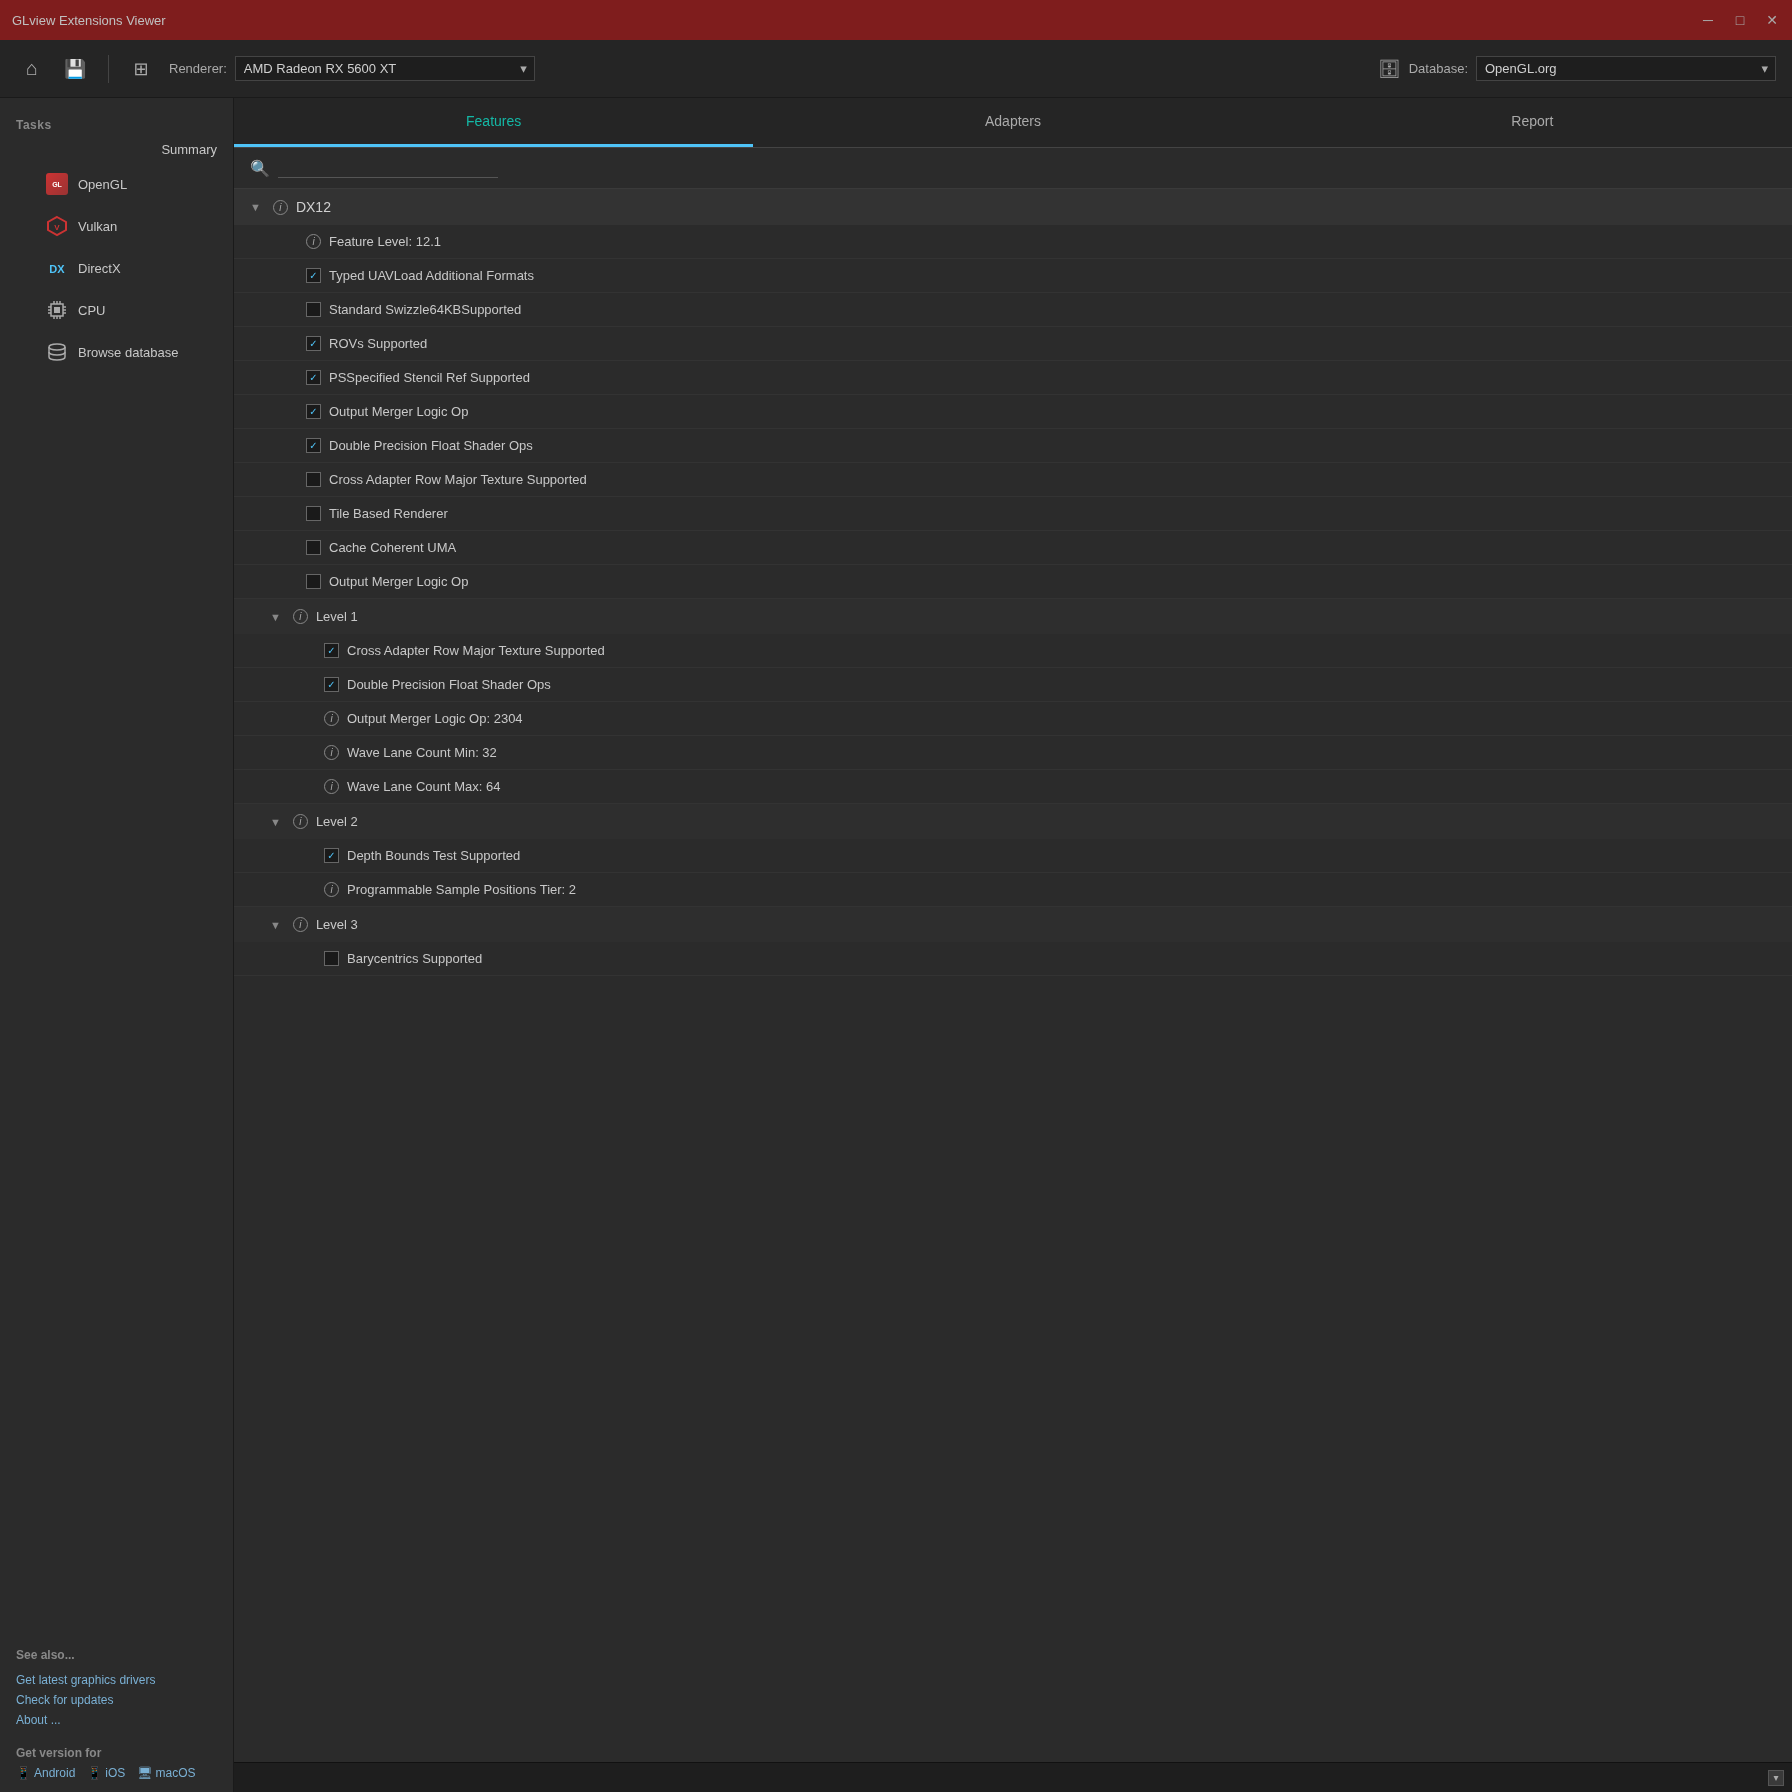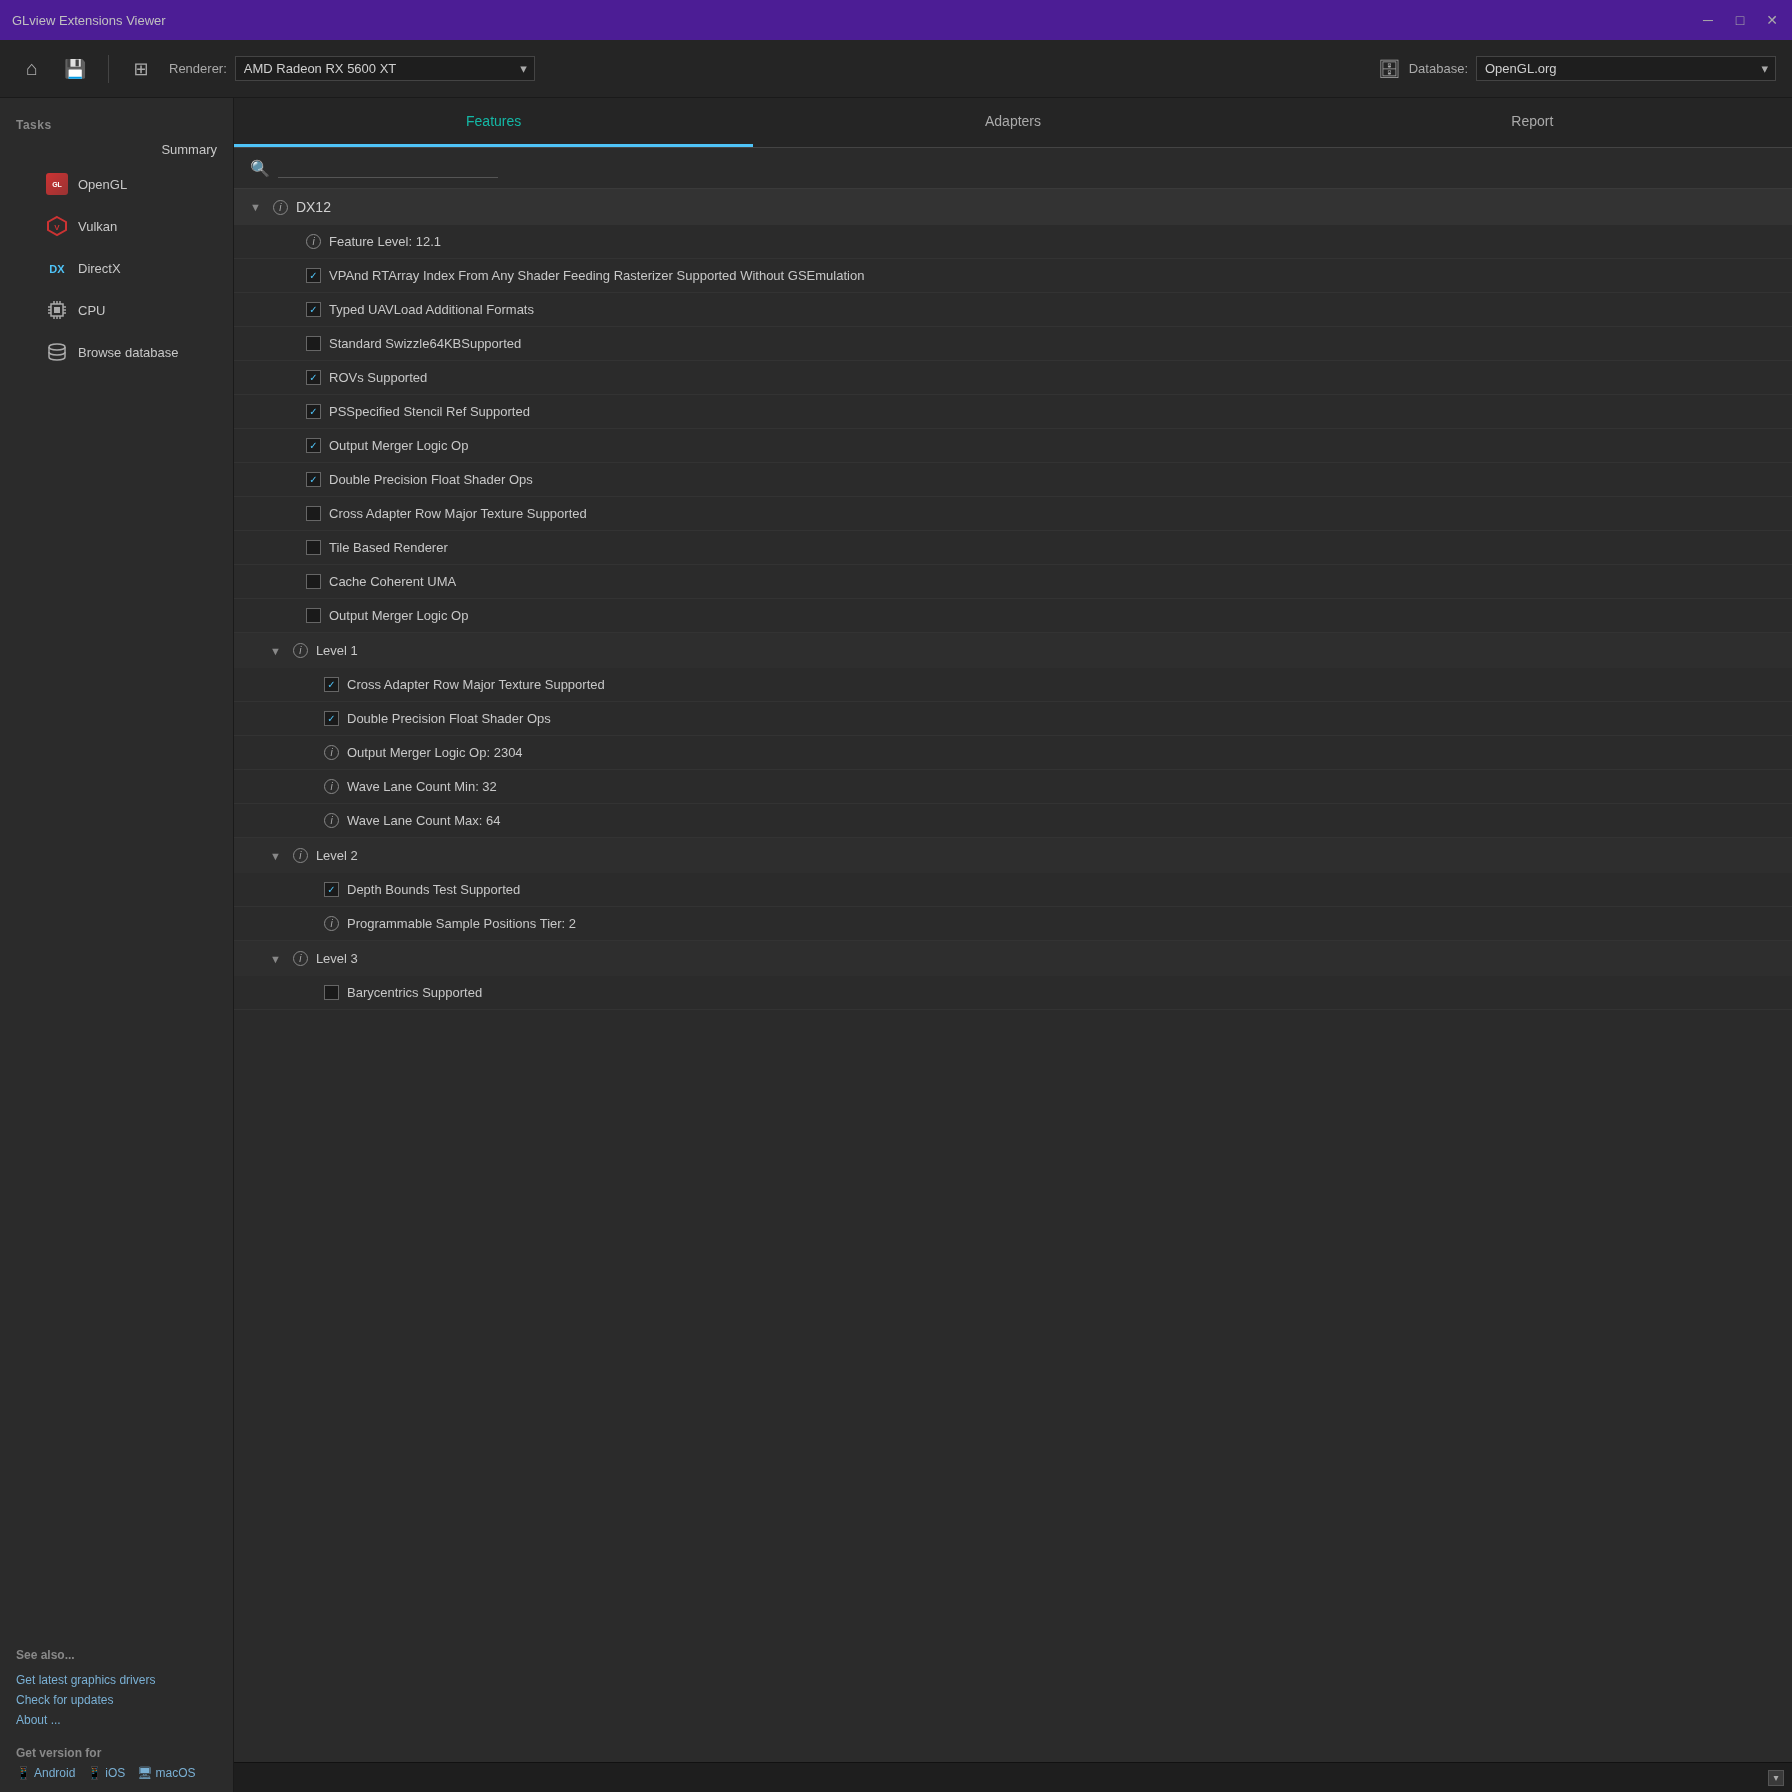--- a/index.html
+++ b/index.html
@@ -6,21 +6,21 @@
     body {
       background: #2b2b2b;
       color: #d0d0d0;
       font-family: 'Segoe UI', Arial, sans-serif;
       font-size: 13px;
       width: 1792px;
       height: 1792px;
       overflow: hidden;
     }
     .title-bar {
-      background: #4c1d95;
+      background: #7f1d1d;
       height: 40px;
       display: flex;
       align-items: center;
       padding: 0 12px;
       color: #c0c0c0;
       font-size: 13px;
       justify-content: space-between;
     }
     .title-bar-left {
       display: flex;
@@ -525,24 +525,20 @@
         <span class="arrow">▼</span>
         <span class="info-circle"></span>
         <span>DX12</span>
       </div>
 
       <div class="feature-item">
         <span class="info-circle"></span>
         <span>Feature Level: 12.1</span>
       </div>
 
-      <div class="feature-item">
-        <span class="cb-checked yes"></span>
-        <span>VPAnd RTArray Index From Any Shader Feeding Rasterizer Supported Without GSEmulation</span>
-      </div>
 
       <div class="feature-item">
         <span class="cb-checked yes"></span>
         <span>Typed UAVLoad Additional Formats</span>
       </div>
 
       <div class="feature-item">
         <span class="cb-unchecked"></span>
         <span>Standard Swizzle64KBSupported</span>
       </div>

